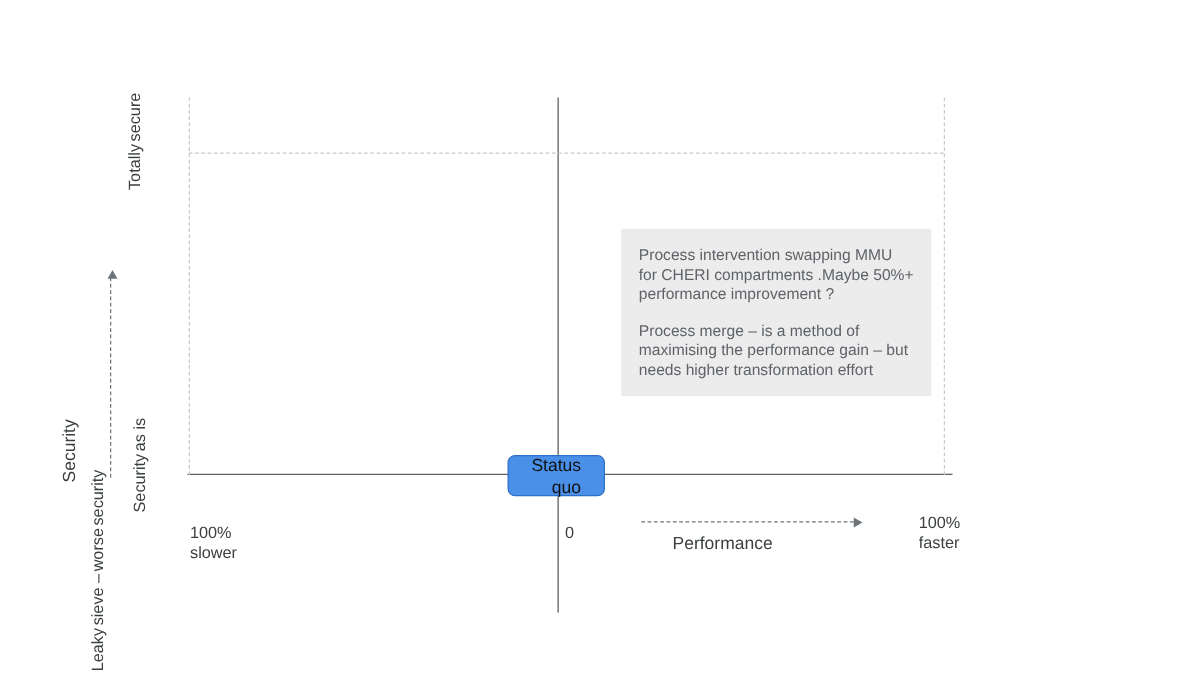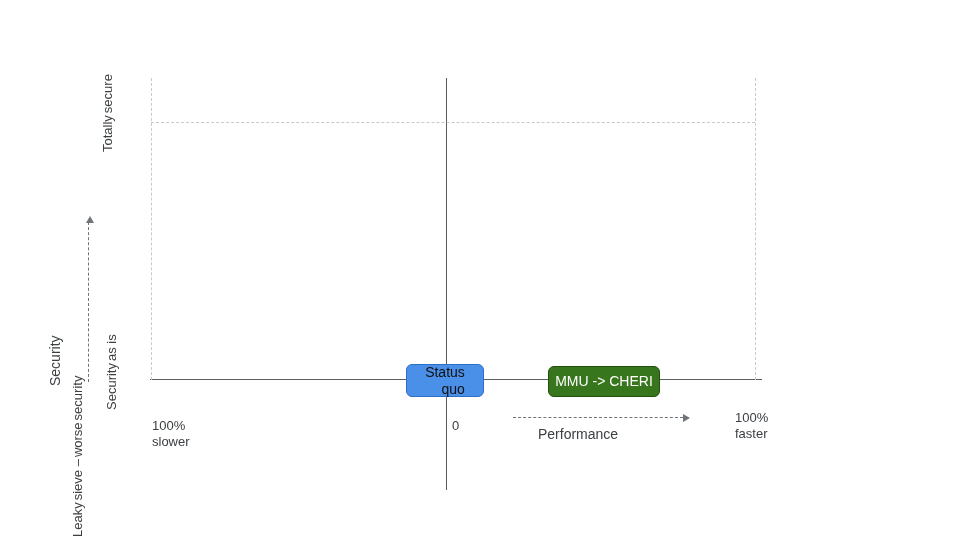--- a/index.html
+++ b/index.html
@@ -228,16 +228,19 @@
 
   <div class="lbl" id="lbl-zero">0</div>
   <div class="lbl" id="lbl-slower">100%
 slower</div>
   <div class="lbl" id="lbl-faster">100%
 faster</div>
   <div class="lbl" id="lbl-performance">Performance</div>
 
   <div class="node" id="node-status-quo">Status
 quo</div>
-  <div class="node" id="node-mmu-cheri">MMU -&gt; CHERI</div>
-
+
+  <div id="note-box">
+    <p>Process intervention swapping MMU for CHERI compartments .Maybe 50%+ performance improvement ?</p>
+    <p>Process merge – is a method of maximising the performance gain – but needs higher transformation effort</p>
+  </div>
 
 </div>
 
 </body></html>

